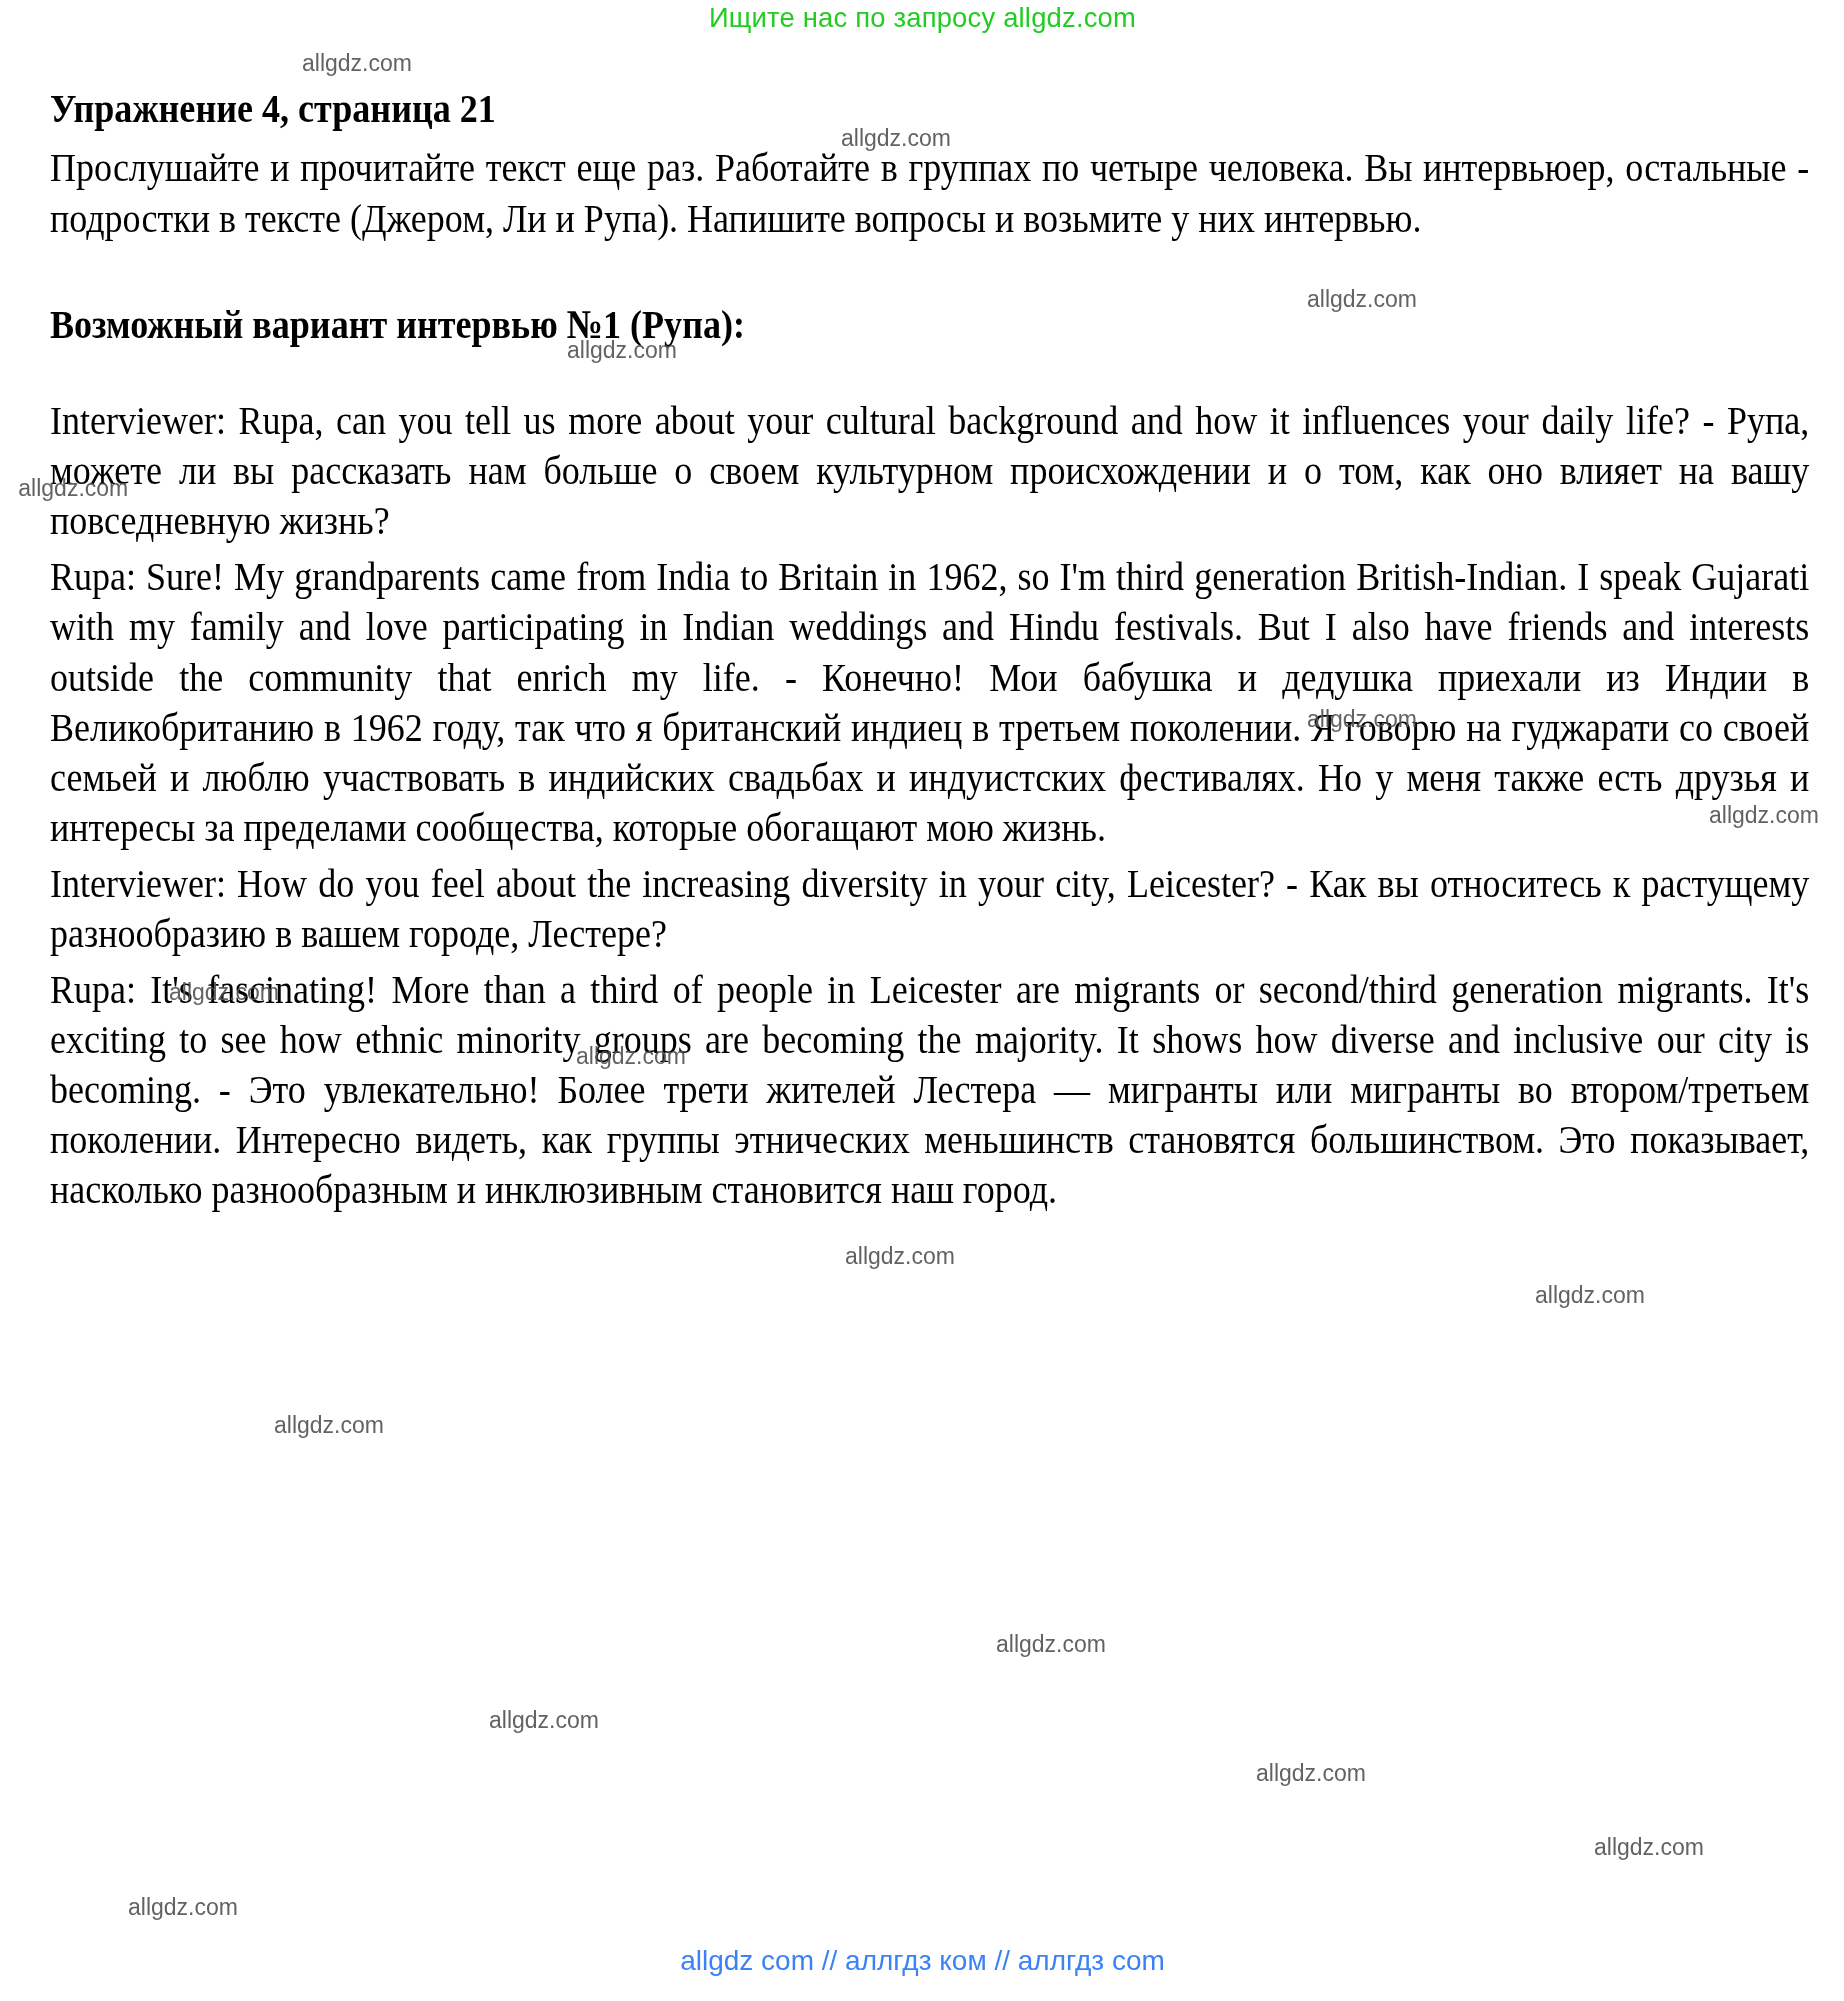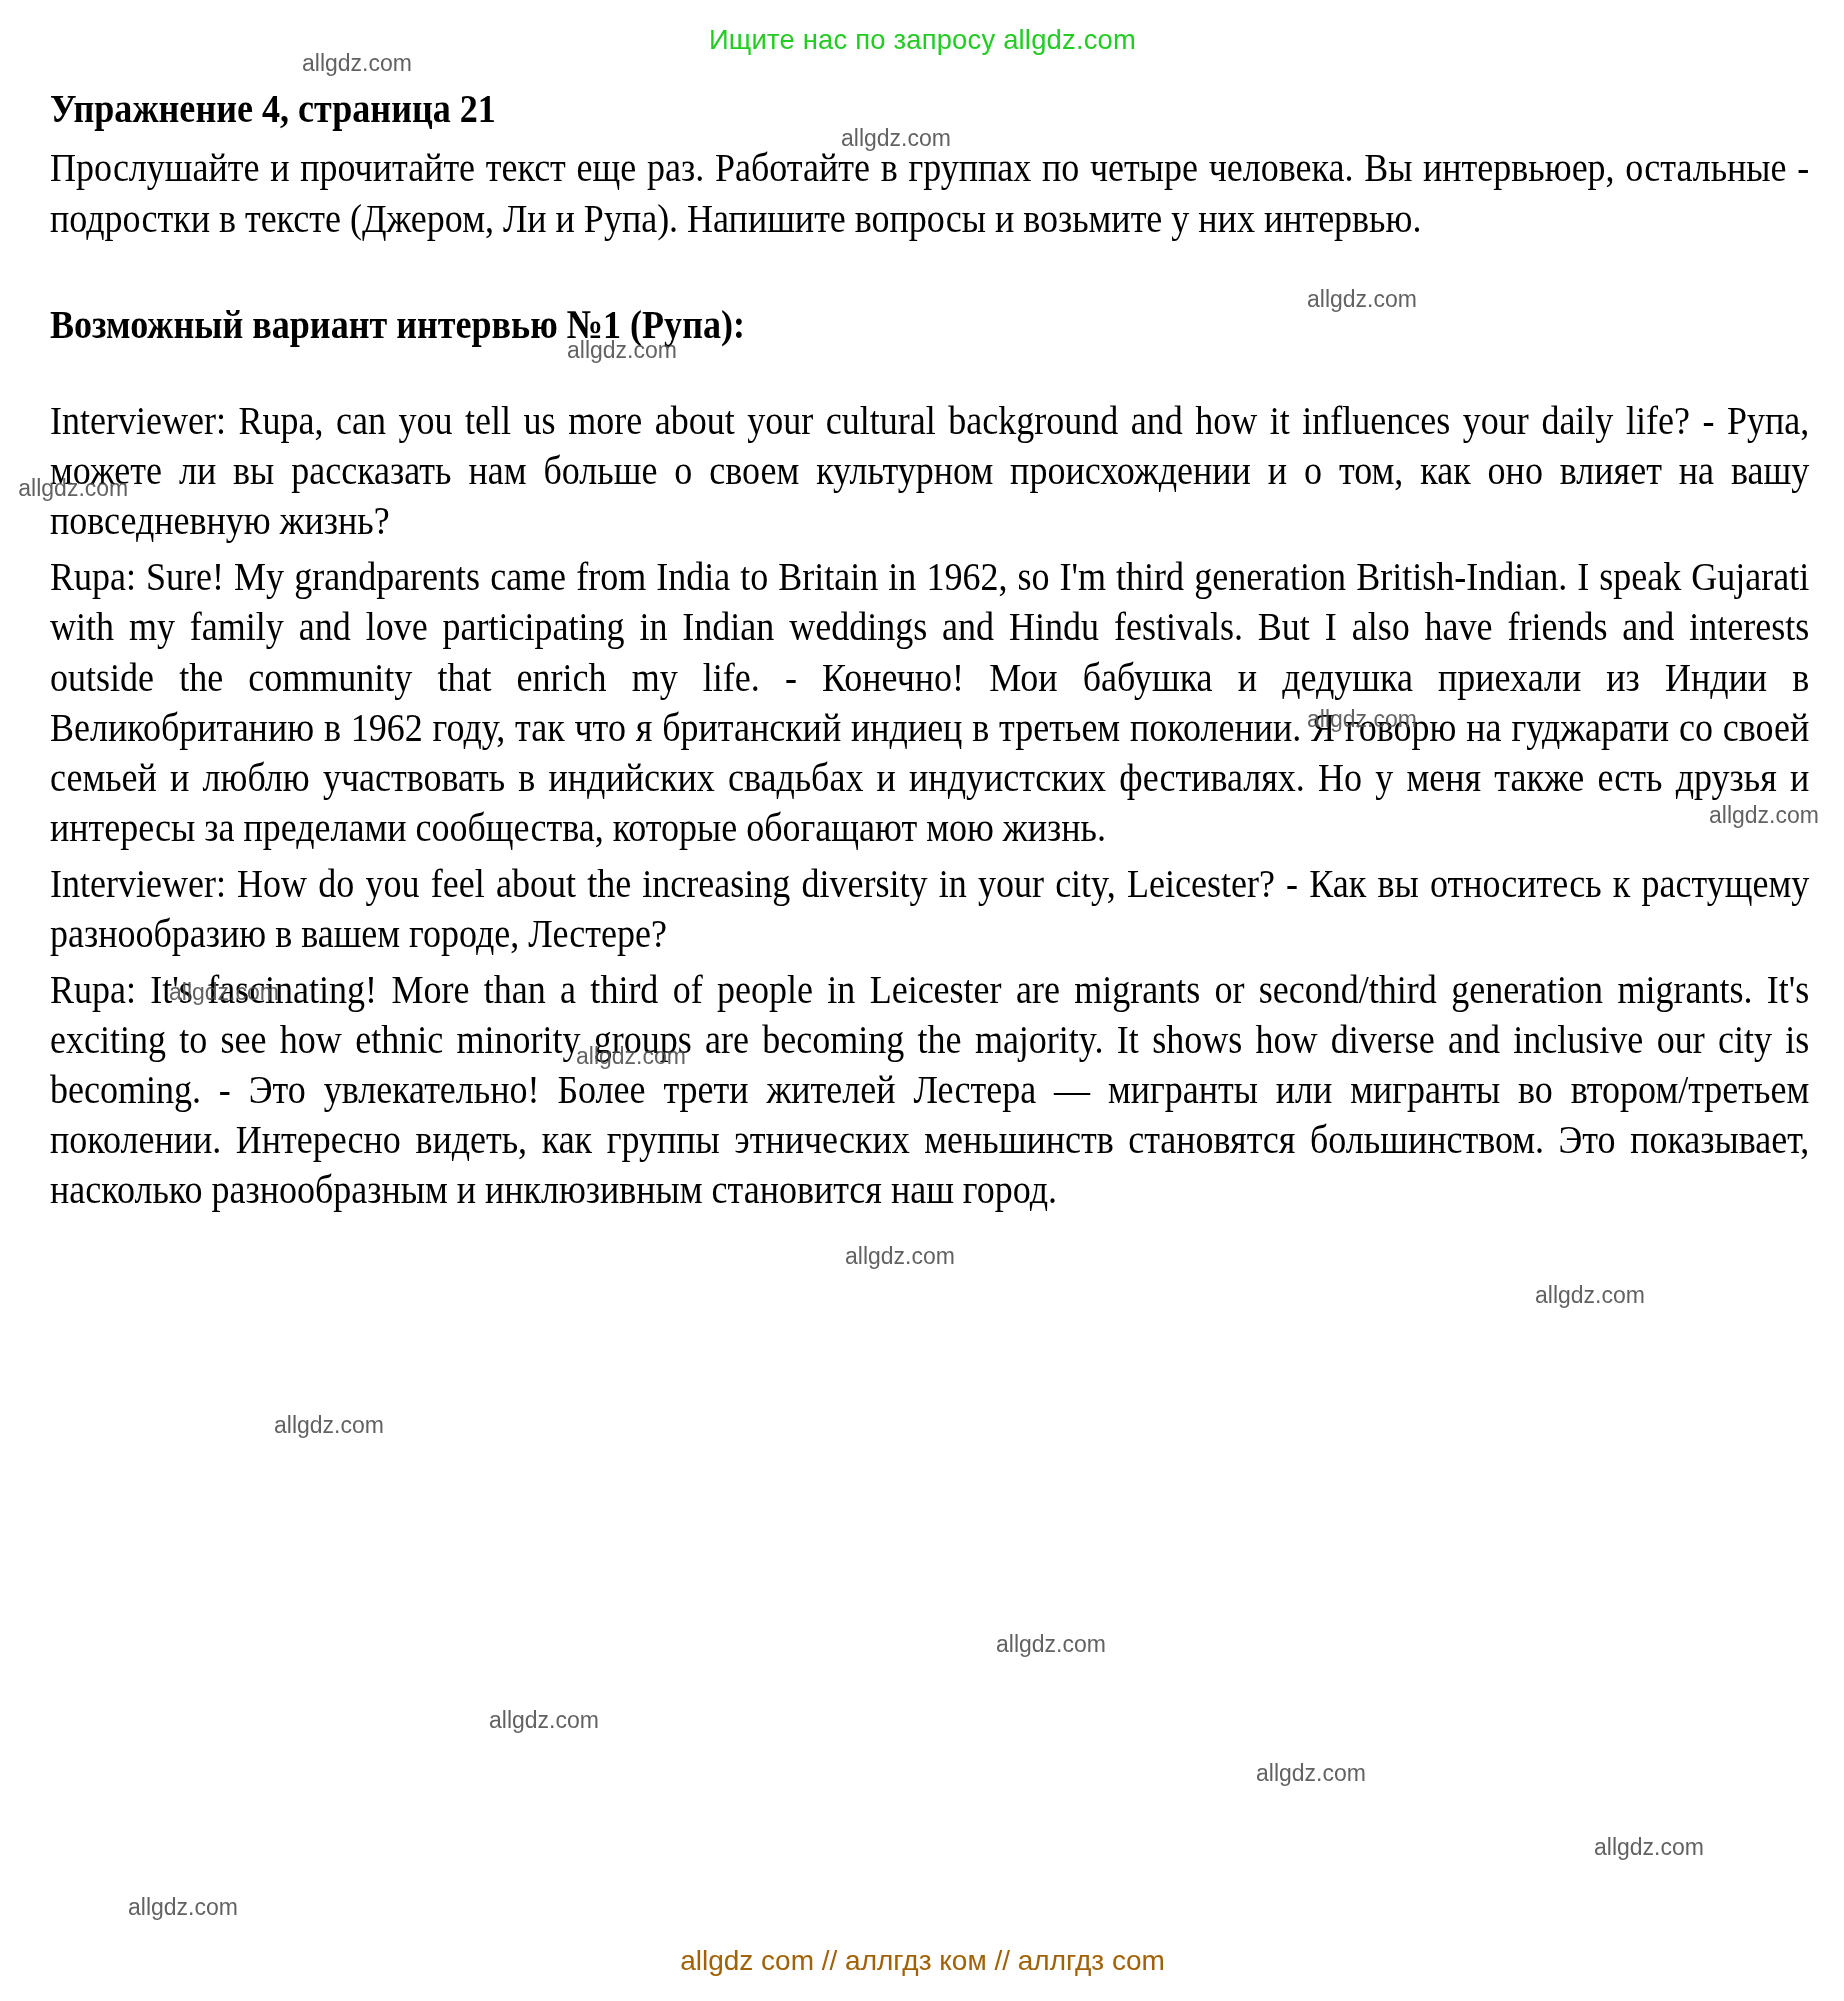--- a/index.html
+++ b/index.html
@@ -21,21 +21,21 @@
     position: absolute;
     top: 0px;
     left: 0;
     width: 100%;
     text-align: center;
     font-family: "Liberation Sans", "DejaVu Sans", sans-serif;
     font-size: 27.4px;
     color: #22cc22;
     letter-spacing: 0.2px;
     white-space: nowrap;
-    padding-top: 24px;
+    padding-top: 2px;
   }
 
   
   .page {
     position: absolute;
     top: 0;
     left: 0;
     width: 1845px;
     box-sizing: border-box;
     padding: 50px 34px 0 50px;
@@ -146,14 +146,14 @@
     <div class="wm" style="left: 845px; top: 1237px;">allgdz.com</div>
     <div class="wm" style="left: 1535px; top: 1276px;">allgdz.com</div>
     <div class="wm" style="left: 274px; top: 1406px;">allgdz.com</div>
     <div class="wm" style="left: 996px; top: 1625px;">allgdz.com</div>
     <div class="wm" style="left: 489px; top: 1701px;">allgdz.com</div>
     <div class="wm" style="left: 1256px; top: 1754px;">allgdz.com</div>
     <div class="wm" style="left: 1594px; top: 1828px;">allgdz.com</div>
     <div class="wm" style="left: 128px; top: 1888px;">allgdz.com</div>
   </div>
 
-<div class="footer" style="color: #a16207;">allgdz com  //  аллгдз ком  //  аллгдз com</div>
+<div class="footer" style="color: #3b82f6;">allgdz com  //  аллгдз ком  //  аллгдз com</div>
 
 
 </body></html>

